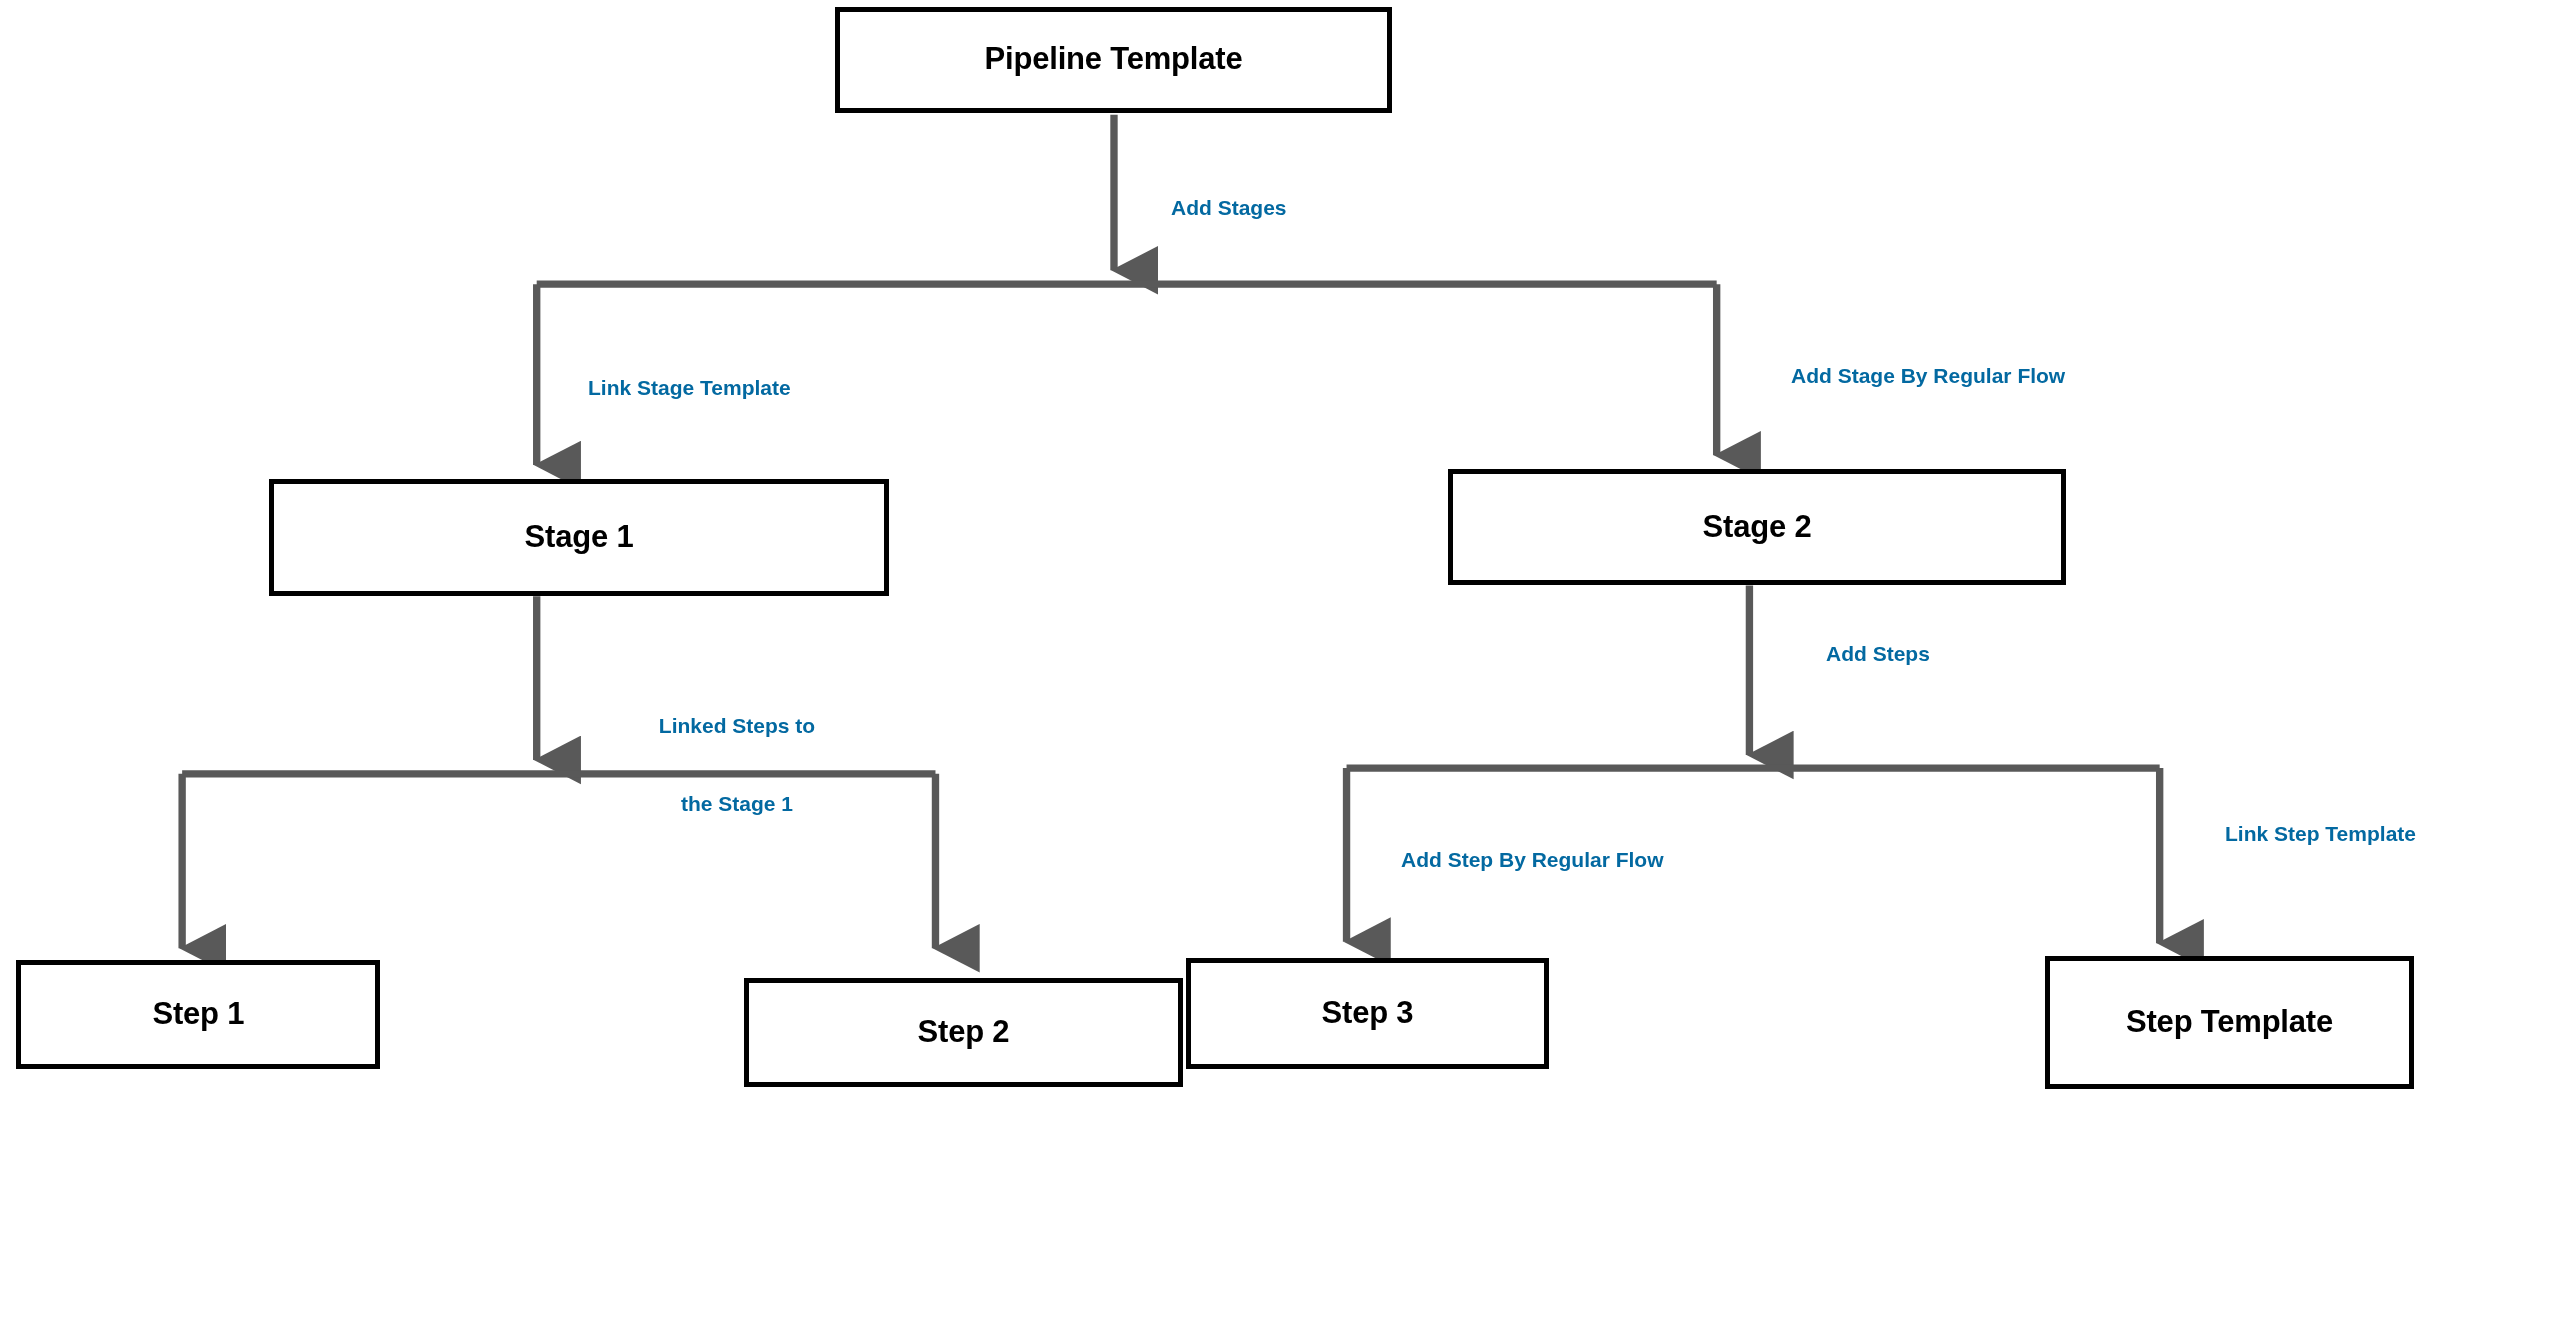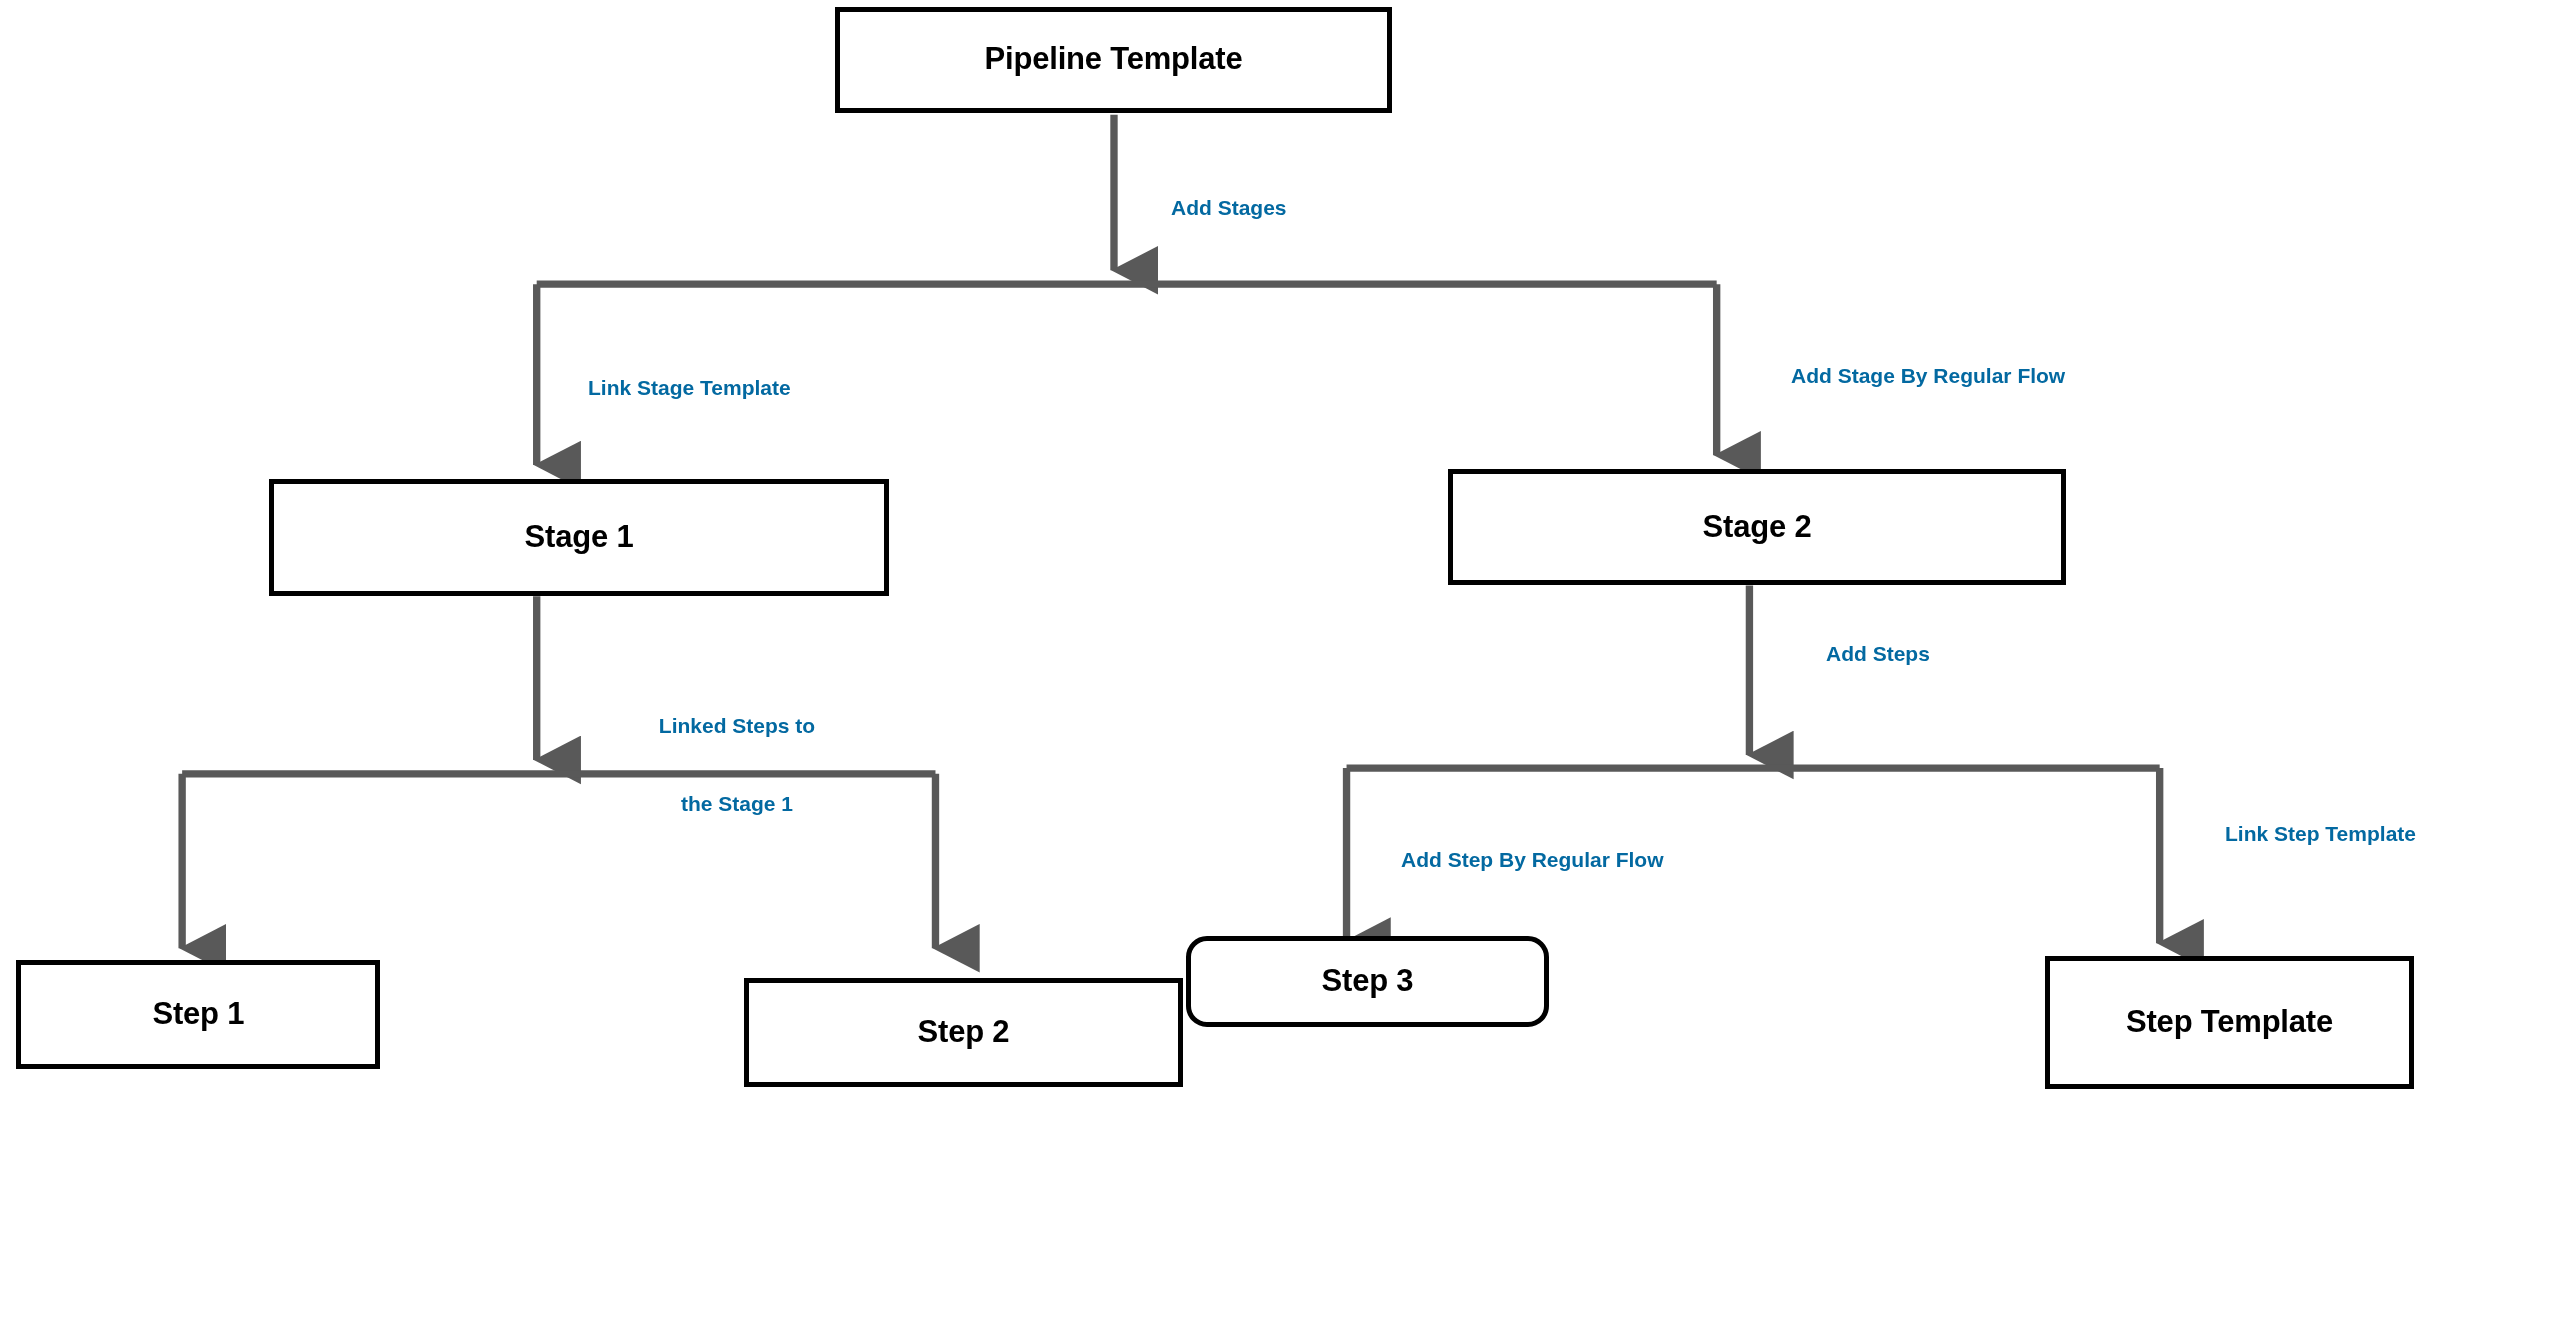--- a/index.html
+++ b/index.html
@@ -115,21 +115,21 @@
   </div>
 
   <div class="node-box" style="left:16.4px; top:960px; width:364px; height:109px;">
     <span class="node-label">Step 1</span>
   </div>
 
   <div class="node-box" style="left:744px; top:960px; width:439px; height:109px;margin-top:18px;">
     <span class="node-label">Step 2</span>
   </div>
 
-  <div class="node-box" style="left:1186px; top:936px; width:363px; height:91px;border-radius:21px;">
+  <div class="node-box" style="left:1186px; top:958px; width:363px; height:111px;">
     <span class="node-label">Step 3</span>
   </div>
 
   <div class="node-box" style="left:2045px; top:956px; width:369px; height:133px;">
     <span class="node-label">Step Template</span>
   </div>
 
   <div class="edge-label" style="left:1171px; top:195px;">Add Stages</div>
 
   <div class="edge-label" style="left:588px; top:375px;">Link Stage Template</div>

